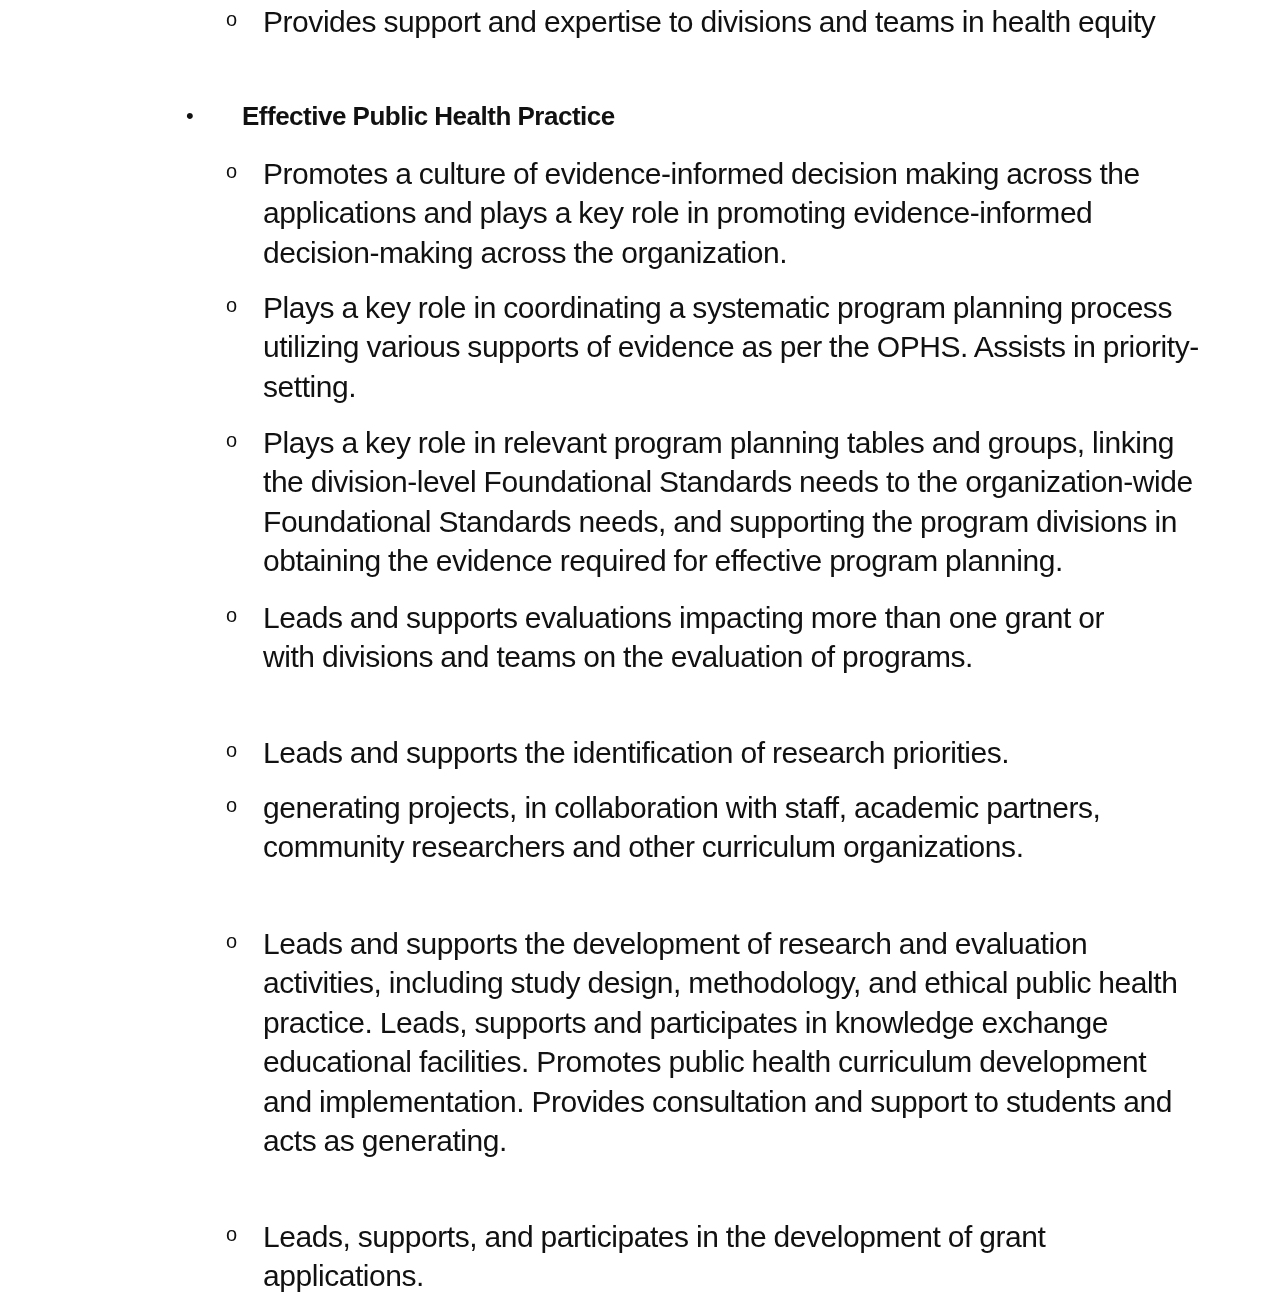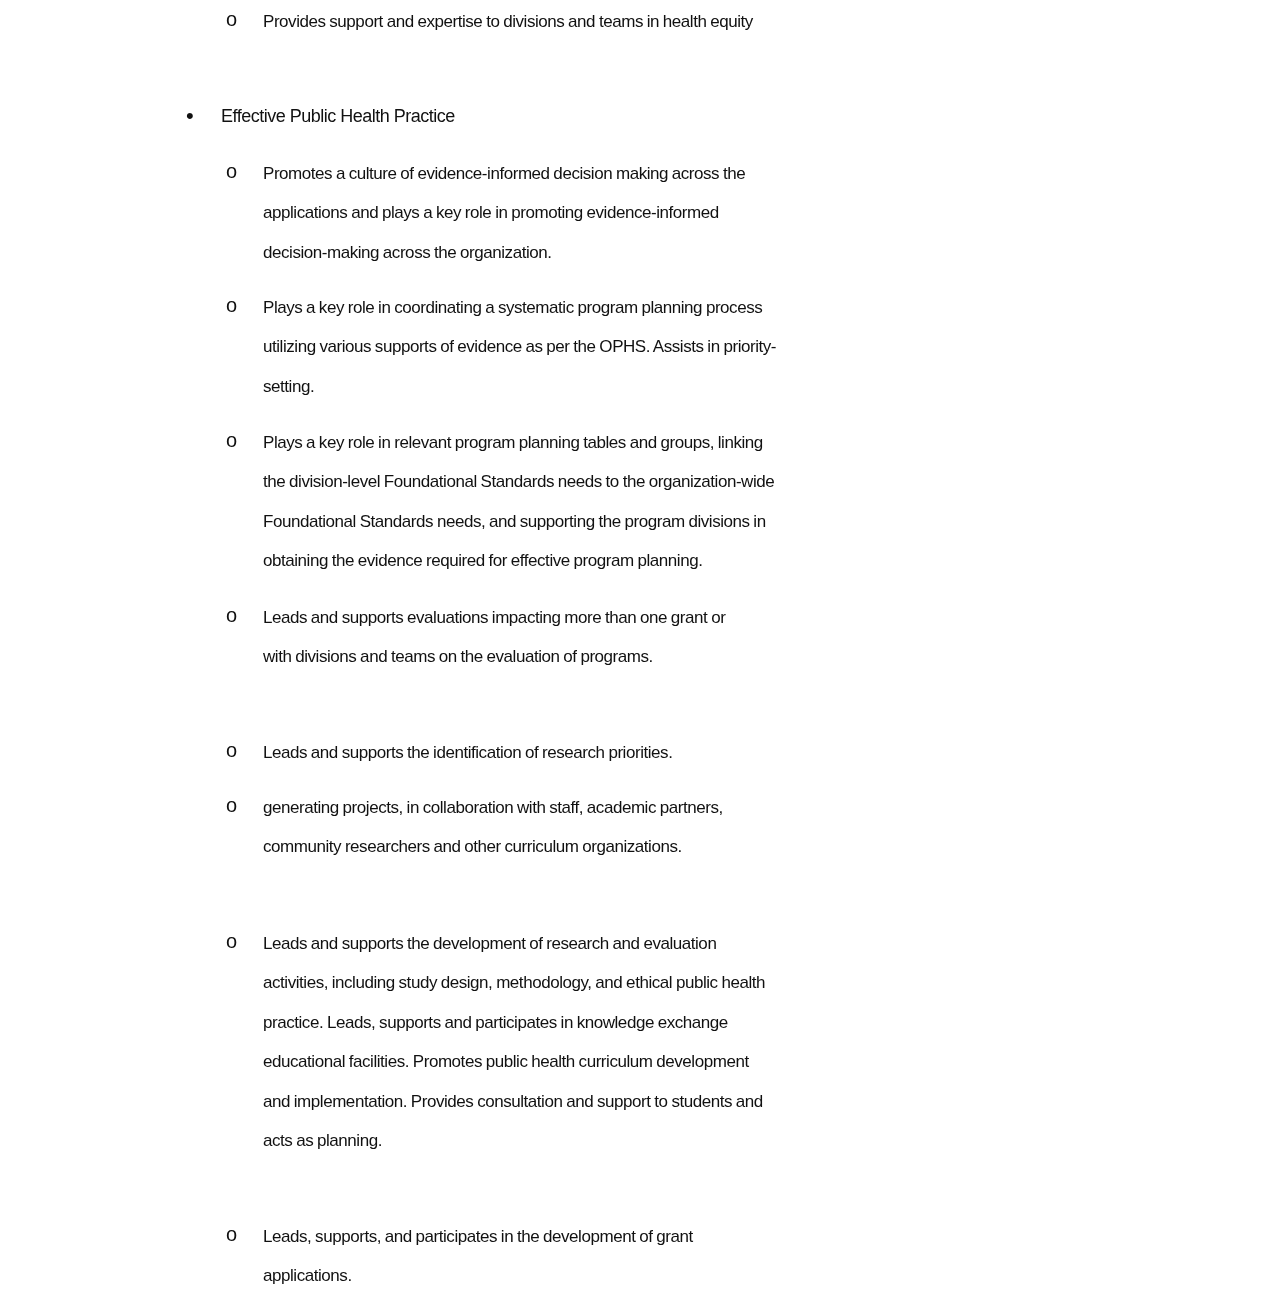--- a/index.html
+++ b/index.html
@@ -1,25 +1,25 @@
 <!DOCTYPE html>
 <html><head>
   <meta charset="utf-8">
   <style>
     html, body { margin: 0; padding: 0; background: #ffffff; }
     body { width: 1275px; height: 1300px; overflow: hidden; position: relative;
            font-family: "Liberation Sans", sans-serif; color: #111111; }
     .page { position: absolute; left: 0; top: 0; width: 1275px; height: 1300px; }
     .sub { position: absolute; left: 0; width: 1275px; }
     .sub .marker { position: absolute; left: 226px; font-size: 20px; top: 6px; color: #111; }
-    .sub .text { position: absolute; left: 263px; width: 880px; font-size: 17px;
+    .sub .text { position: absolute; left: 263px; width: 880px; font-size: 30px;
                  line-height: 39.4px; letter-spacing: -0.45px; word-spacing: -0.5px; white-space: nowrap; }
     .main { position: absolute; left: 0; width: 1275px; }
     .main .marker { position: absolute; left: 186px; top: 4px; font-size: 22px; }
-    .main .text { position: absolute; left: 221px; font-weight: normal; font-size: 18px;
+    .main .text { position: absolute; left: 242px; font-weight: bold; font-size: 26px;
                   line-height: 34px; letter-spacing: -0.5px; white-space: nowrap; }
   </style>
 </head>
 <body>
 
 <div class="page">
   <div class="sub" style="top:2px">
     <span class="marker">o</span>
     <div class="text">
       <div>Provides support and expertise to divisions and teams in health equity</div>
@@ -78,21 +78,21 @@
         </div>
       </div>
       <div class="sub" style="top: 924px;">
         <span class="marker">o</span>
         <div class="text">
           <div>Leads and supports the development of research and evaluation</div>
           <div>activities, including study design, methodology, and ethical public health</div>
           <div>practice. Leads, supports and participates in knowledge exchange</div>
           <div>educational facilities. Promotes public health curriculum development</div>
           <div>and implementation. Provides consultation and support to students and</div>
-          <div>acts as planning.</div>
+          <div>acts as generating.</div>
         </div>
       </div>
       <div class="sub" style="top: 1217px;">
         <span class="marker">o</span>
         <div class="text">
           <div>Leads, supports, and participates in the development of grant</div>
           <div>applications.</div>
         </div>
       </div>
     </div>

